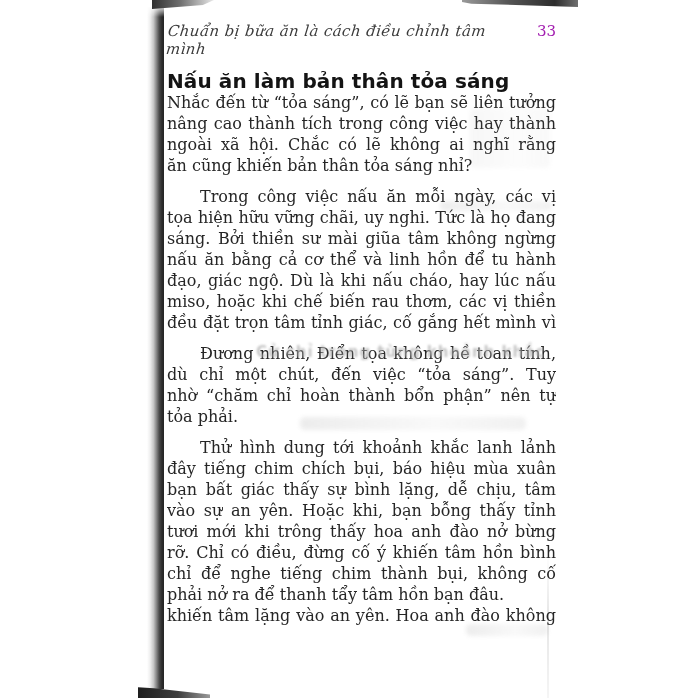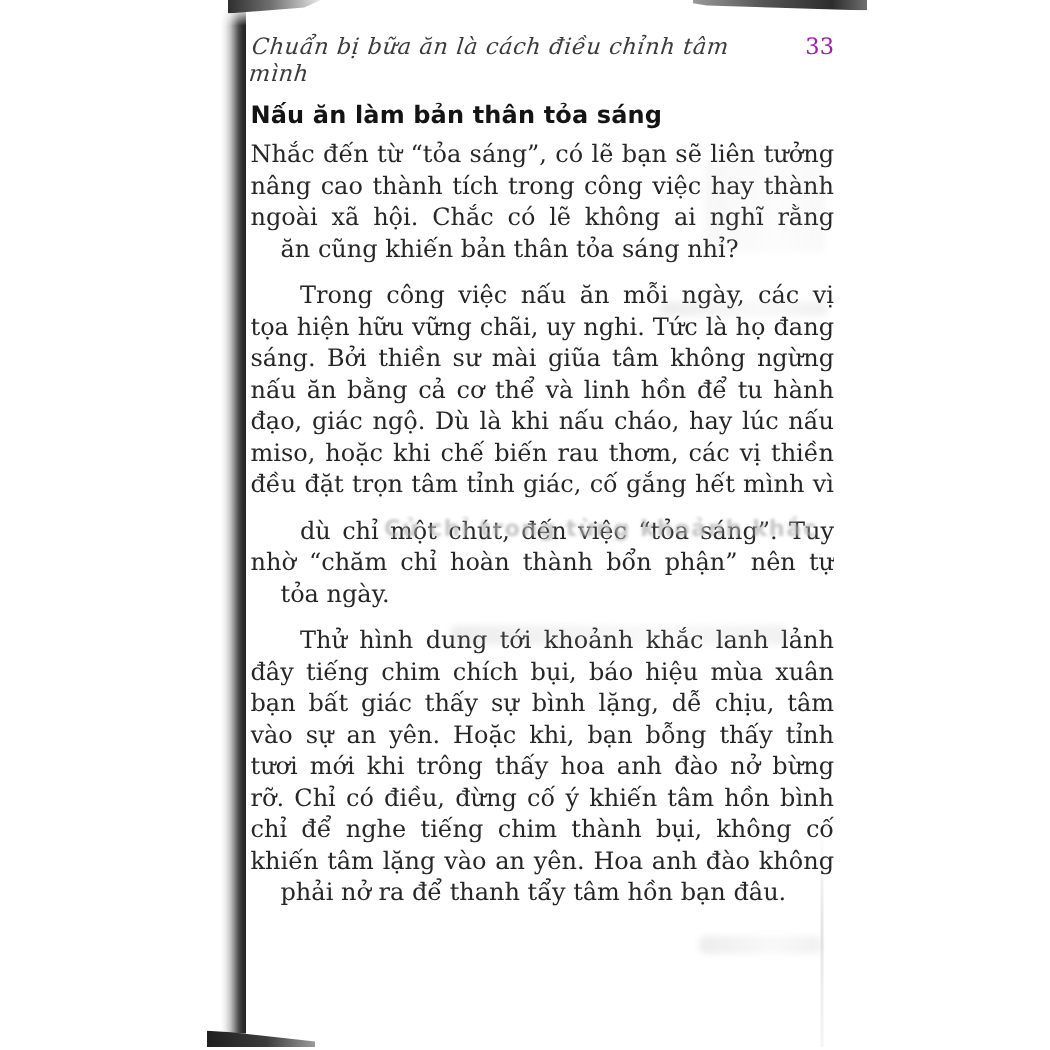--- a/index.html
+++ b/index.html
@@ -50,33 +50,33 @@
     font-style:italic;font-size:15px;color:#3b3b3b;letter-spacing:.4px;
     transform:skewX(-6deg);
   }
   .page-number{
     font-size:15px;color:#a21caf;
   }
   
   .section-title{
     position:absolute;left:167px;top:56px;width:389px;
     font-family:"DejaVu Sans", sans-serif;font-weight:bold;
-    font-size:16px;color:#141414;letter-spacing:.1px;
+    font-size:20px;color:#141414;letter-spacing:.1px;
   }
   
   .body-text{
     position:absolute;left:167px;top:92px;width:389px;
     font-size:16px;color:#262626;
   }
   .para{margin:0 0 10px 0;}
   .line{
     height:21px;line-height:21px;overflow:hidden;
     text-align:justify;text-align-last:justify;
   }
-  .line.last{text-align-last:left;margin-left:20px;}
+  .line.last{text-align-last:left;}
   .para.indent .line:first-child{text-indent:33px;}
   
   .bleed-text{
     position:absolute;left:256px;top:343px;
     font-family:"DejaVu Sans", sans-serif;font-weight:bold;font-size:15px;
     color:#b3b3b3;letter-spacing:1px;filter:blur(1.1px);opacity:.75;
     white-space:nowrap;
   }
   .smudge{
     position:absolute;border-radius:5px;filter:blur(2.2px);opacity:.5;
@@ -113,34 +113,35 @@
     <div class="para indent">
       <div class="line">Trong công việc nấu ăn mỗi ngày, các vị Điển</div>
       <div class="line">tọa hiện hữu vững chãi, uy nghi. Tức là họ đang tỏa</div>
       <div class="line">sáng. Bởi thiền sư mài giũa tâm không ngừng nghỉ,</div>
       <div class="line">nấu ăn bằng cả cơ thể và linh hồn để tu hành thành</div>
       <div class="line">đạo, giác ngộ. Dù là khi nấu cháo, hay lúc nấu xúp</div>
       <div class="line">miso, hoặc khi chế biến rau thơm, các vị thiền sư</div>
       <div class="line">đều đặt trọn tâm tỉnh giác, cố gắng hết mình vì việc</div>
     </div>
     <div class="para indent">
+      <div class="line">Đương nhiên, Điển tọa không hề toan tính,</div>
       <div class="line">dù chỉ một chút, đến việc “tỏa sáng”. Tuy nhiên,</div>
       <div class="line">nhờ “chăm chỉ hoàn thành bổn phận” nên tự nhiên</div>
-      <div class="line last">tỏa ngày.</div>
+      <div class="line last">tỏa phải.</div>
     </div>
     <div class="para indent">
       <div class="line">Thử hình dung tới khoảnh khắc lanh lảnh đâu</div>
       <div class="line">đây tiếng chim chích bụi, báo hiệu mùa xuân đến,</div>
       <div class="line">bạn bất giác thấy sự bình lặng, dễ chịu, tâm chìm</div>
       <div class="line">vào sự an yên. Hoặc khi, bạn bỗng thấy tỉnh táo,</div>
       <div class="line">tươi mới khi trông thấy hoa anh đào nở bừng rực</div>
       <div class="line">rỡ. Chỉ có điều, đừng cố ý khiến tâm hồn bình lặng</div>
       <div class="line">chỉ để nghe tiếng chim thành bụi, không cố tình</div>
+      <div class="line last">phải nở ra để thanh tẩy tâm hồn bạn đâu.</div>
       <div class="line">khiến tâm lặng vào an yên. Hoa anh đào không</div>
-      <div class="line last">phải nở ra để thanh tẩy tâm hồn bạn đâu.</div>
     </div>
   </div>
 
 <div class="bleed-text">Cử chỉ trong từng khoảnh khắc</div>
 <div class="smudge s1"></div>
 <div class="smudge s2"></div>
 <div class="smudge s3"></div>
 <div class="smudge s4"></div>
 
 </body></html>

